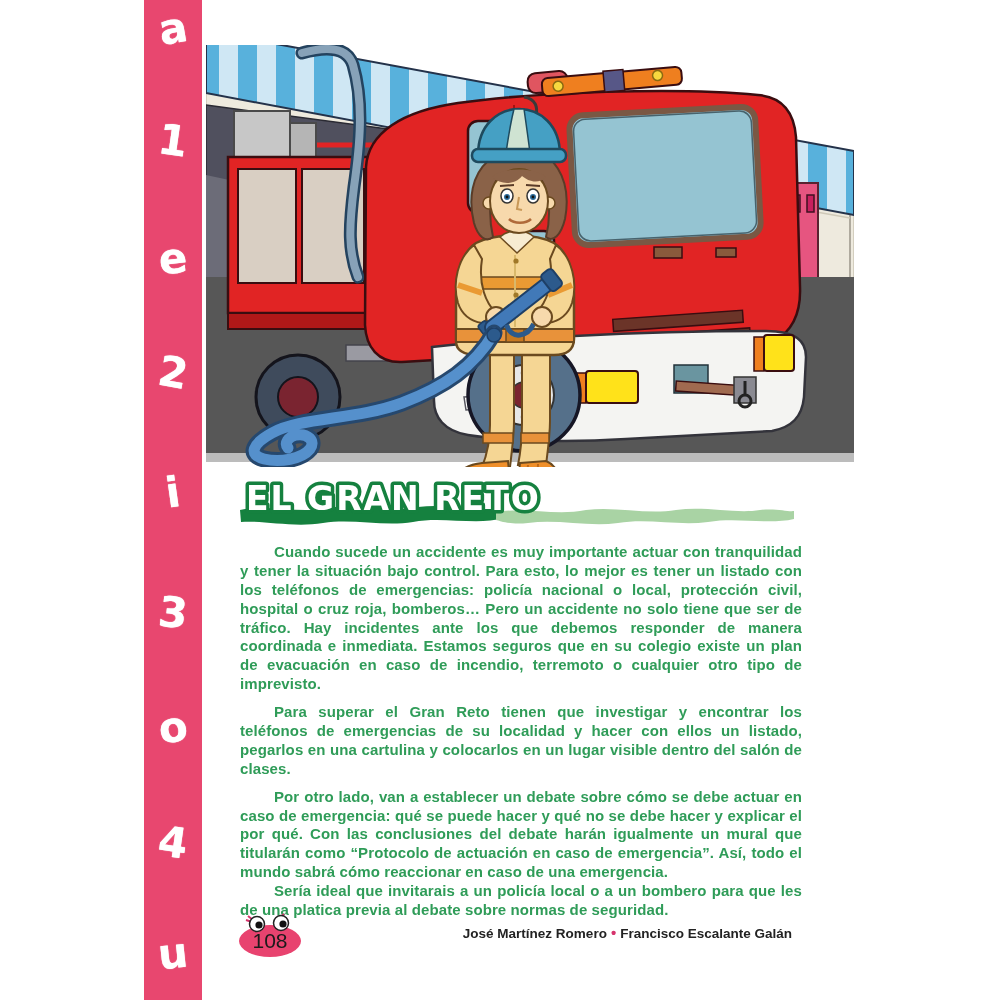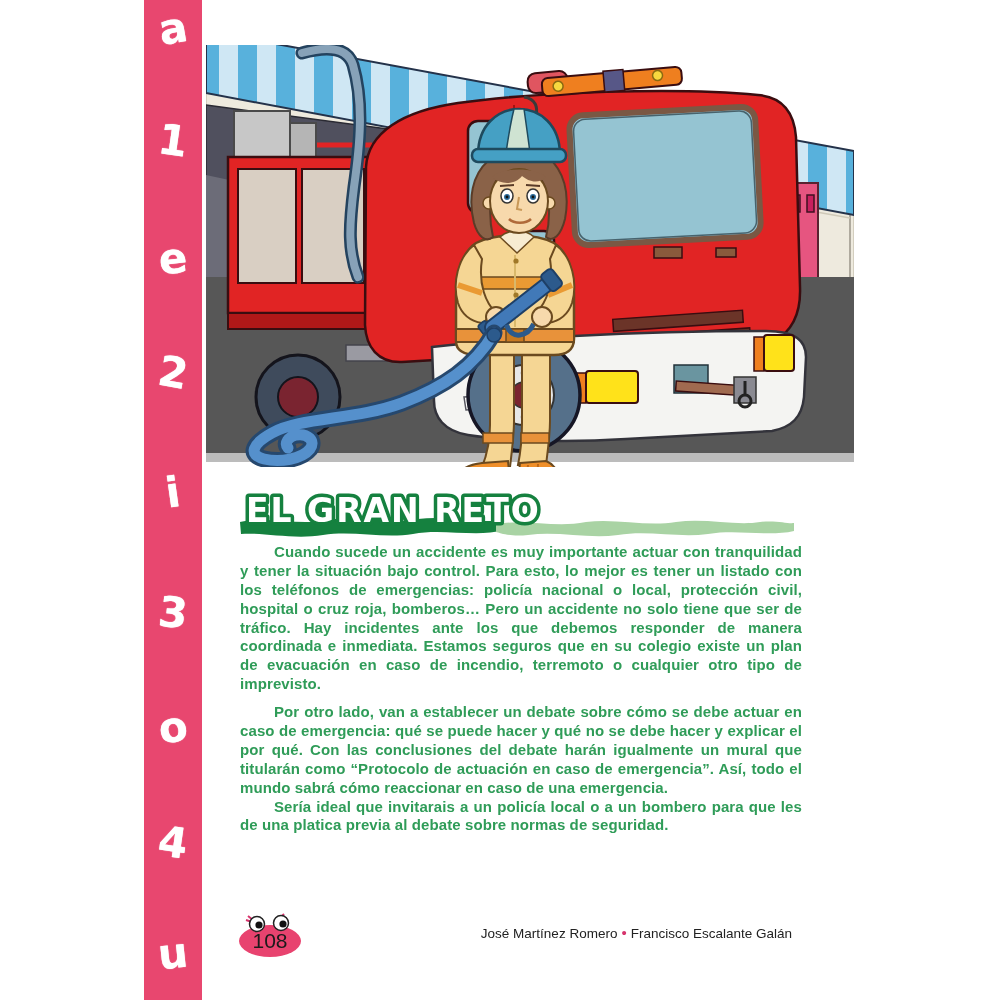--- a/index.html
+++ b/index.html
@@ -5,31 +5,31 @@
   html,body{margin:0;padding:0;background:#fff;}
   body{width:1000px;height:1000px;position:relative;font-family:"Liberation Sans",sans-serif;overflow:hidden;}
 
   .sidebar{position:absolute;left:144px;top:0;width:58px;height:1000px;background:#E8476F;}
   .sidebar-char{position:absolute;left:0;width:58px;text-align:center;color:#fff;
     font-family:"DejaVu Sans",sans-serif;font-weight:bold;font-size:42px;line-height:1;
     text-shadow:0 0 1px #fff;}
 
   .illustration{position:absolute;left:206px;top:45px;width:648px;height:422px;}
 
-  .title-wrap{position:absolute;left:238px;top:482px;width:562px;height:60px;}
+  .title-wrap{position:absolute;left:238px;top:470px;width:562px;height:60px;}
 
   .content{position:absolute;left:240px;top:543px;width:562px;color:#2f9c58;
     font-size:15px;line-height:1.26;text-align:justify;font-weight:bold;
     font-family:"Liberation Sans",sans-serif;letter-spacing:0.1px;}
   .content p{margin:0 0 9px 0;text-indent:34px;}
   .content p.no-gap{margin-bottom:0;}
 
   .page-blob{position:absolute;left:236px;top:912px;width:70px;height:48px;}
 
-  .authors{position:absolute;right:208px;top:924px;font-size:13.5px;font-weight:normal;color:#222;
+  .authors{position:absolute;right:208px;top:924px;font-size:13.5px;font-weight:bold;color:#222;
     white-space:nowrap;text-align:center;}
   .authors .sep{color:#d6336c;padding:0 4px;font-size:15px;}
 </style>
 </head>
 <body>
 
 <div class="sidebar">
   <div class="sidebar-char" style="top:8px;transform:rotate(-10deg)">a</div>
   <div class="sidebar-char" style="top:120px;transform:rotate(8deg)">1</div>
   <div class="sidebar-char" style="top:238px;transform:rotate(-6deg)">e</div>
@@ -262,20 +262,21 @@
 <div class="title-wrap">
   <svg width="562" height="60" viewBox="0 0 562 60" xmlns="http://www.w3.org/2000/svg">
     <path d="M2,40 C30,34 60,44 90,38 C120,33 150,43 180,37 C210,33 240,42 264,38 L266,48 C238,56 205,46 175,52 C145,57 115,48 85,53 C55,58 25,50 3,52 Z" fill="#15813f"></path>
     <path d="M258,42 C288,37 318,46 348,40 C378,36 408,45 438,40 C468,36 498,44 522,40 C538,38 550,42 556,41 L556,49 C530,55 500,47 470,52 C440,56 410,48 380,53 C350,57 320,49 290,53 C272,55 262,51 258,50 Z" fill="#a9d3a4"></path>
     <text x="8" y="40" font-family="DejaVu Sans, sans-serif" font-size="33" font-weight="bold" letter-spacing="2" fill="#ffffff" stroke="#15813f" stroke-width="7" paint-order="stroke" stroke-linejoin="round">EL GRAN RETO</text>
   </svg>
 </div>
 
 <div class="content">
   <p>Cuando sucede un accidente  es muy importante actuar con tranquilidad y tener la situación bajo control. Para esto, lo mejor es tener un listado con los teléfonos de emergencias: policía nacional o local, protección civil, hospital o cruz roja, bomberos… Pero un accidente no solo tiene que ser de tráfico. Hay incidentes ante los que debemos responder de manera coordinada e inmediata. Estamos seguros que en su colegio existe un plan de evacuación en caso de incendio, terremoto o cualquier otro tipo de imprevisto.</p>
+  <p>Para superar el Gran Reto tienen que investigar y encontrar los teléfonos de emergencias de su localidad y hacer con ellos un listado, pegarlos en una cartulina y colocarlos en un lugar visible dentro del salón de clases.</p>
   <p class="no-gap">Por otro lado, van a establecer un debate sobre cómo se debe actuar en caso de emergencia: qué se puede hacer y qué no se debe hacer y explicar el por qué. Con las conclusiones del debate harán igualmente un mural que titularán como “Protocolo de actuación en caso de emergencia”. Así, todo el mundo sabrá cómo reaccionar en caso de una emergencia.</p>
   <p class="no-gap">Sería ideal que invitarais a un policía local o a un bombero para que les de una platica previa al debate sobre normas de seguridad.</p>
 </div>
 
 <div class="page-blob">
   <svg width="70" height="48" viewBox="0 0 70 48" xmlns="http://www.w3.org/2000/svg">
     <path d="M12,4 L17,8 M10,8 L16,10" stroke="#d6336c" stroke-width="2"></path>
     <path d="M48,2 L43,7 M51,6 L45,9" stroke="#d6336c" stroke-width="2"></path>
     <ellipse cx="34" cy="29" rx="31" ry="16" fill="#e8436f"></ellipse>
     <circle cx="21" cy="12" r="7.5" fill="#ffffff" stroke="#222222" stroke-width="1.5"></circle>

